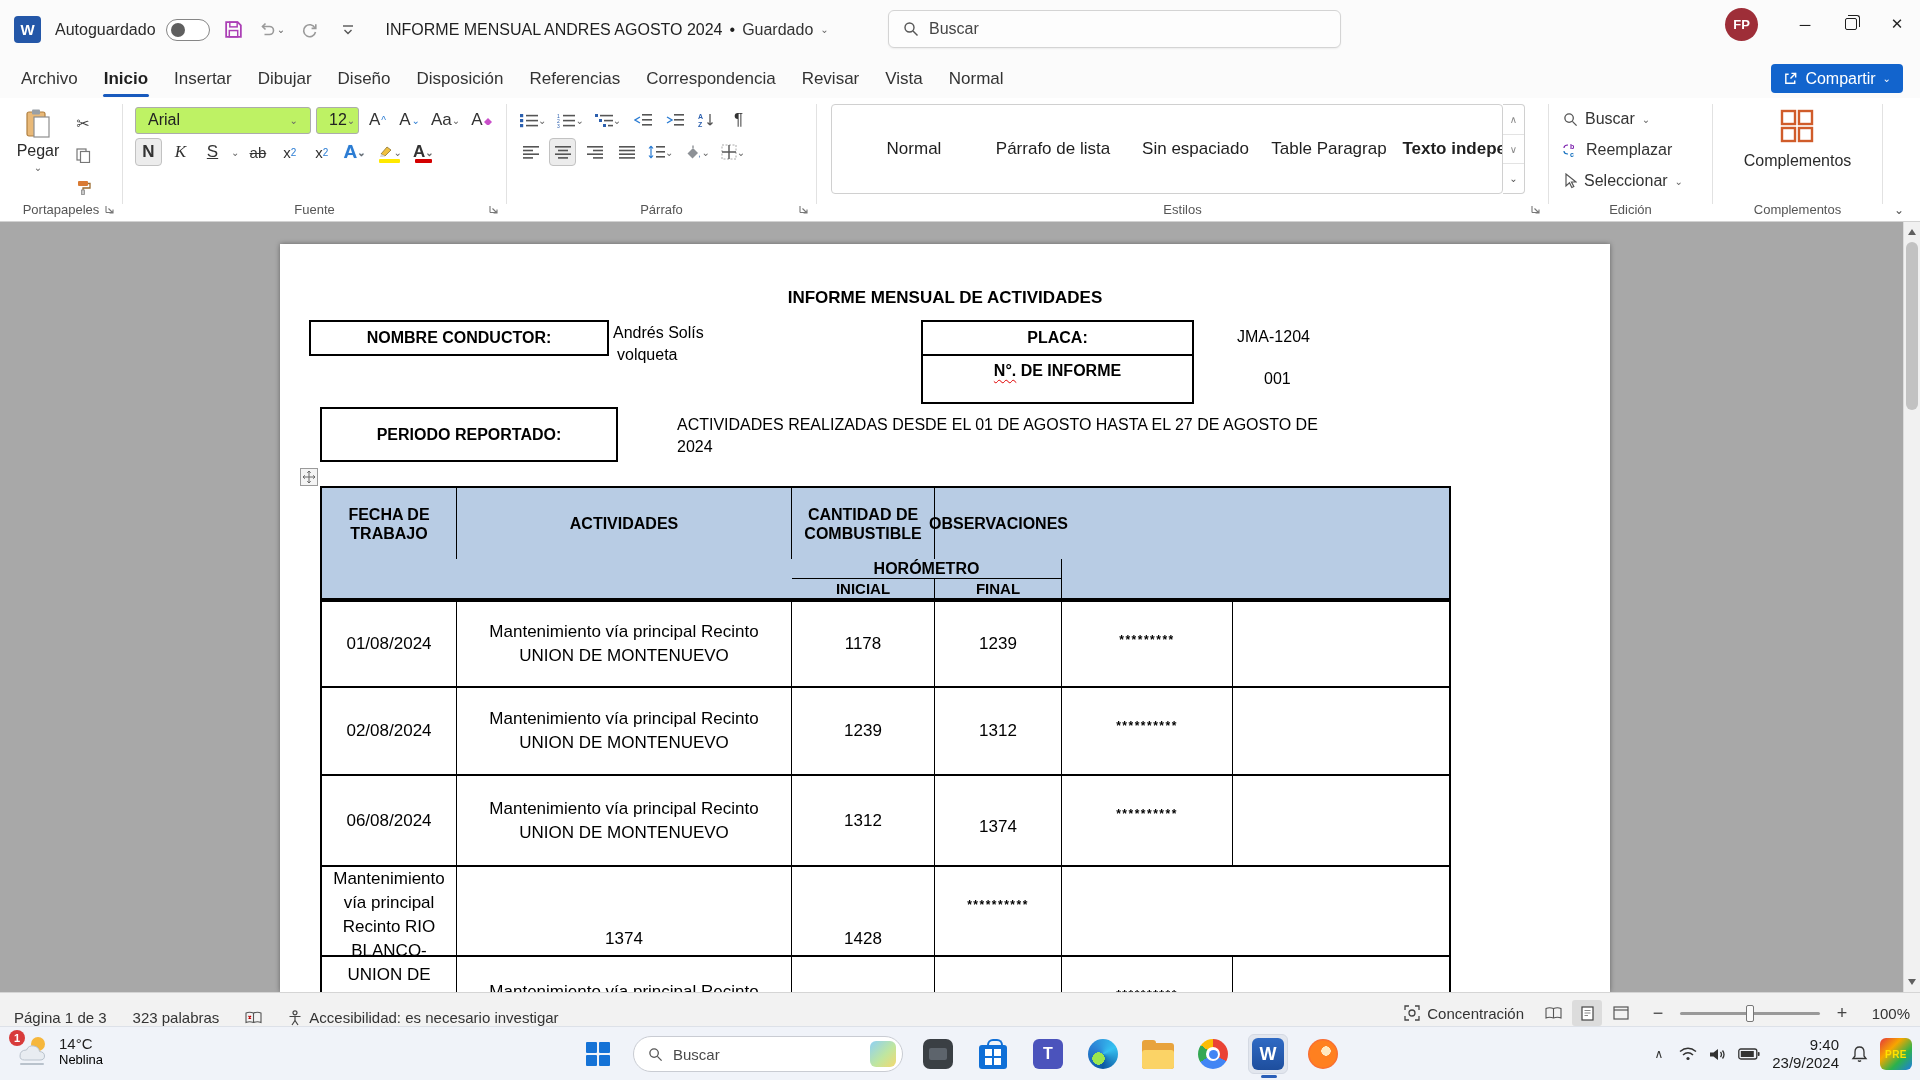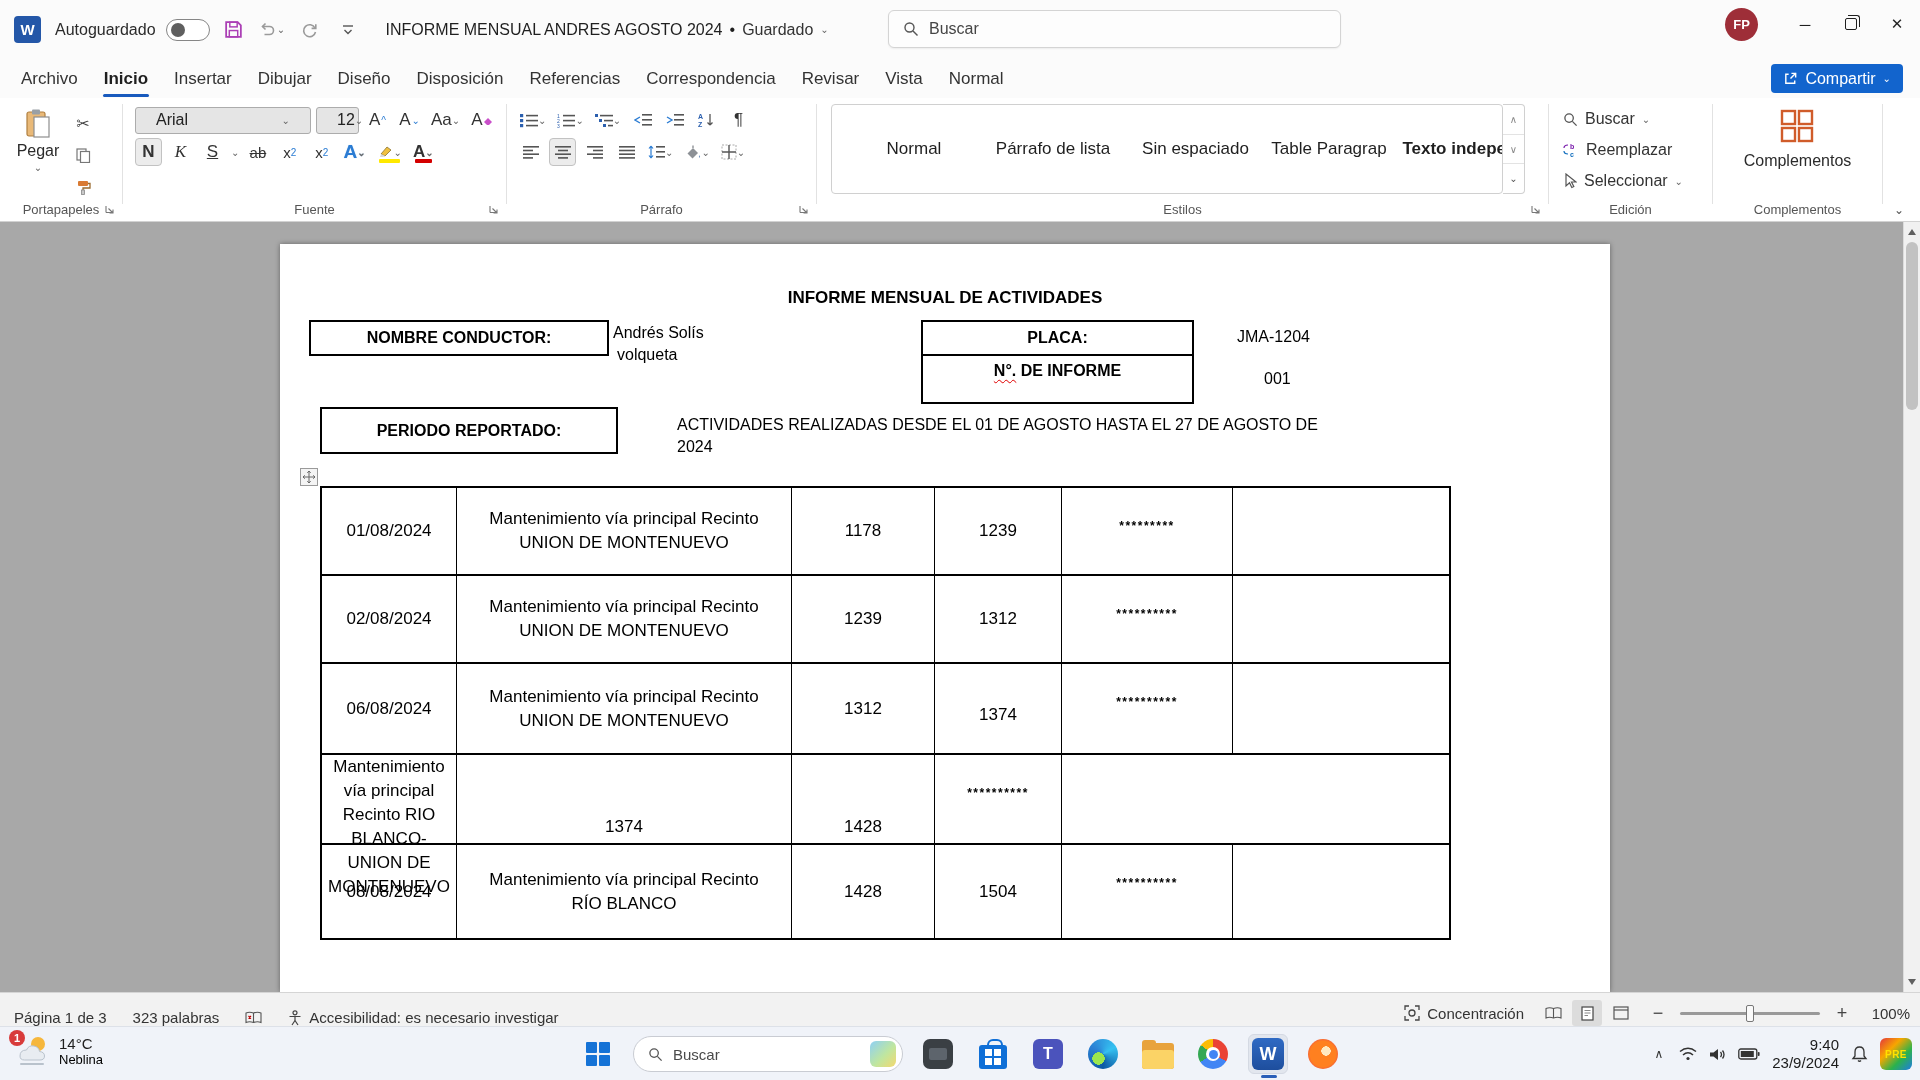--- a/index.html
+++ b/index.html
@@ -39,21 +39,21 @@
   .rsep { width:1px; height:100px; background:#e2e2e2; margin-top:6px; }
   .glabel-row { position:absolute; left:0; right:0; bottom:3px; height:18px; display:flex; align-items:center; justify-content:center; font-size:13px; color:#555; }
   .launcher { position:absolute; right:7px; bottom:3px; }
   .g-clipboard { width:122px; display:flex; gap:4px; padding-left:10px; }
   .bigbtn { width:56px; display:flex; flex-direction:column; align-items:center; padding-top:4px; gap:2px; }
   .bigbtn .blabel { font-size:16px; color:#2b2b2b; }
   .smallcol { display:flex; flex-direction:column; gap:6px; padding-top:6px; }
   .sbtn { width:26px; height:26px; display:flex; align-items:center; justify-content:center; border-radius:4px; font-size:16px; color:#444; }
   .g-font { width:383px; padding-left:12px; }
   .fontrow { display:flex; align-items:center; gap:5px; height:32px; }
-  .combo { height:27px; border:1px solid #acacac; border-radius:3px; display:flex; align-items:center; justify-content:space-between; padding:0 20px; font-size:16px; color:#222; background:#e5e5e5; }
+  .combo { height:27px; border:1px solid #acacac; border-radius:3px; display:flex; align-items:center; justify-content:space-between; padding:0 12px; font-size:16px; color:#222; background:#bef264; }
   .combo.name { width:176px; }
   .combo.size { width:43px; }
   .ibtn { position:relative; min-width:27px; height:28px; display:flex; align-items:center; justify-content:center; border-radius:4px; font-size:17px; color:#333; padding:0 3px; }
   .ibtn.sel { background:#ececec; border:1px solid #c2c2c2; }
   .ibtn .mk { font-size:10px; color:#2b7cd3; margin-left:1px; }
   .colorbar { position:absolute; left:5px; right:5px; bottom:3px; height:4px; border-radius:1px; }
   .g-para { width:309px; padding-left:10px; }
   .g-styles { width:731px; padding:6px 0 0 14px; display:flex; }
   .gallery { width:672px; height:90px; border:1px solid #d0d0d0; border-radius:4px; display:flex; align-items:center; overflow:hidden; padding-left:18px; }
   .styleitem { white-space:nowrap; overflow:hidden; font-size:17px; color:#1f1f1f; flex:none; }
@@ -564,33 +564,42 @@
         <span>PLACA:</span>
       </div>
       <div class="fieldbox" style="left:641px;top:110px;width:273px;height:50px;align-items:flex-start;padding-top:6px;">
         <span>
           <span class="wavy">N°.</span><span> DE INFORME</span>
         </span>
       </div>
       <div class="freeval" style="left:957px;top:82px;">JMA-1204</div>
       <div class="freeval" style="left:984px;top:124px;">001</div>
 
-      <div class="fieldbox" style="left:40px;top:163px;width:298px;height:47px;">
+      <div class="fieldbox" style="left:40px;top:163px;width:298px;height:55px;">
         <span>PERIODO REPORTADO:</span>
       </div>
       <div class="freeval" style="left:397px;top:170px;width:780px;">ACTIVIDADES REALIZADAS DESDE EL 01 DE AGOSTO HASTA EL 27 DE AGOSTO DE</div>
       <div class="freeval" style="left:397px;top:192px;">2024</div>
 
       <div class="tbl-handle">
         <svg width="12" height="12" viewBox="0 0 12 12">
             <path d="M6 0 L6 12 M0 6 L12 6 M6 0 L4.3 1.8 M6 0 L7.7 1.8 M6 12 L4.3 10.2 M6 12 L7.7 10.2 M0 6 L1.8 4.3 M0 6 L1.8 7.7 M12 6 L10.2 4.3 M12 6 L10.2 7.7" stroke="#666" stroke-width="1"></path>
           </svg>
       </div>
 
       <div class="dtable">
+        <div class="thead">
+          <div class="th span2">FECHA DE TRABAJO</div>
+          <div class="th span2">ACTIVIDADES</div>
+          <div class="th horo">HORÓMETRO</div>
+          <div class="th span2">CANTIDAD DE COMBUSTIBLE</div>
+          <div class="th span2 nbr">OBSERVACIONES</div>
+          <div class="th" style="grid-column:3;font-size:15px">INICIAL</div>
+          <div class="th" style="grid-column:4;font-size:15px">FINAL</div>
+        </div>
 
         <div class="trow h86">
           <div class="td">01/08/2024</div>
           <div class="td c-act">Mantenimiento vía principal Recinto UNION DE MONTENUEVO</div>
           <div class="td">1178</div>
           <div class="td">1239</div>
           <div class="td c-fuel">*********</div>
           <div class="td c-obs"></div>
         </div>
         <div class="trow h88">

